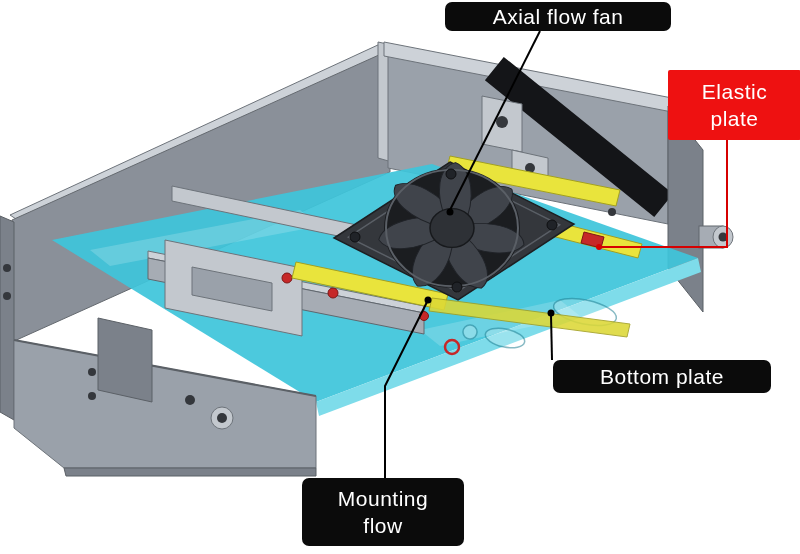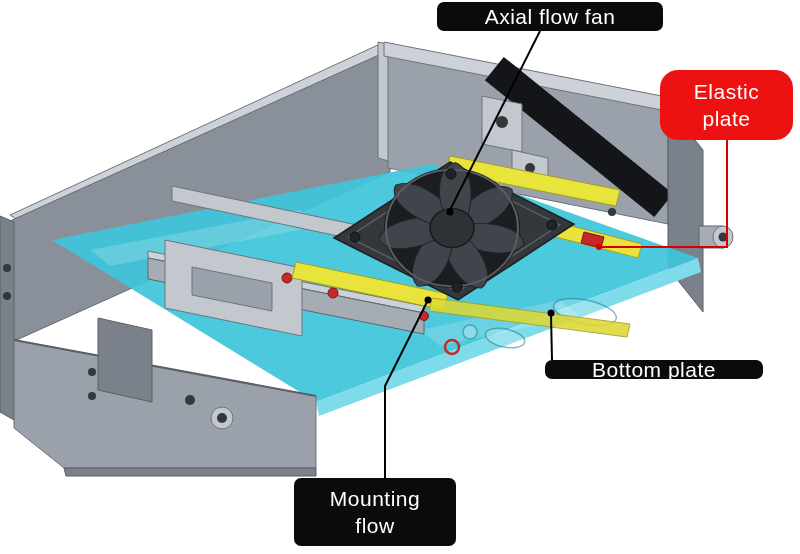--- a/index.html
+++ b/index.html
@@ -30,23 +30,23 @@
   .hub{fill:#2e3136;stroke:#17191c;stroke-width:1.5;}
   .screwDark{fill:#202328;stroke:#0e0f11;stroke-width:1;}
   .callout{stroke:#000000;stroke-width:2;fill:none;}
   .calloutRed{stroke:#d60000;stroke-width:2;fill:none;}
   .dotBlack{fill:#000000;}
   .dotRed{fill:#d60000;}
 
   
   .label{position:absolute;display:flex;flex-direction:column;align-items:center;justify-content:center;
          color:#ffffff;font-size:21px;line-height:1.3;text-align:center;border-radius:7px;
-         letter-spacing:.5px;z-index:5;}
+         letter-spacing:.5px;z-index:5;margin-left:8px;}
   .label.black{background:#0b0b0b;}
-  .label.red{background:#ee1111;border-radius:18px;}
+  .label.red{background:#ee1111;border-radius:2px;}
 </style>
 </head>
 <body>
 
 <div class="stage">
 
   <svg width="800" height="554" viewBox="0 0 800 554">
 
     <g>
 
@@ -177,21 +177,21 @@
 
   <div class="label black" style="left:437px;top:2px;width:226px;height:29px;">
     <span>Axial flow fan</span>
   </div>
 
   <div class="label red" style="left:660px;top:70px;width:133px;height:70px;">
     <span>Elastic</span>
     <span>plate</span>
   </div>
 
-  <div class="label black" style="left:545px;top:360px;width:218px;height:19px;">
+  <div class="label black" style="left:545px;top:360px;width:218px;height:33px;">
     <span>Bottom plate</span>
   </div>
 
   <div class="label black" style="left:294px;top:478px;width:162px;height:68px;">
     <span>Mounting</span>
     <span>flow</span>
   </div>
 
 </div>
 

